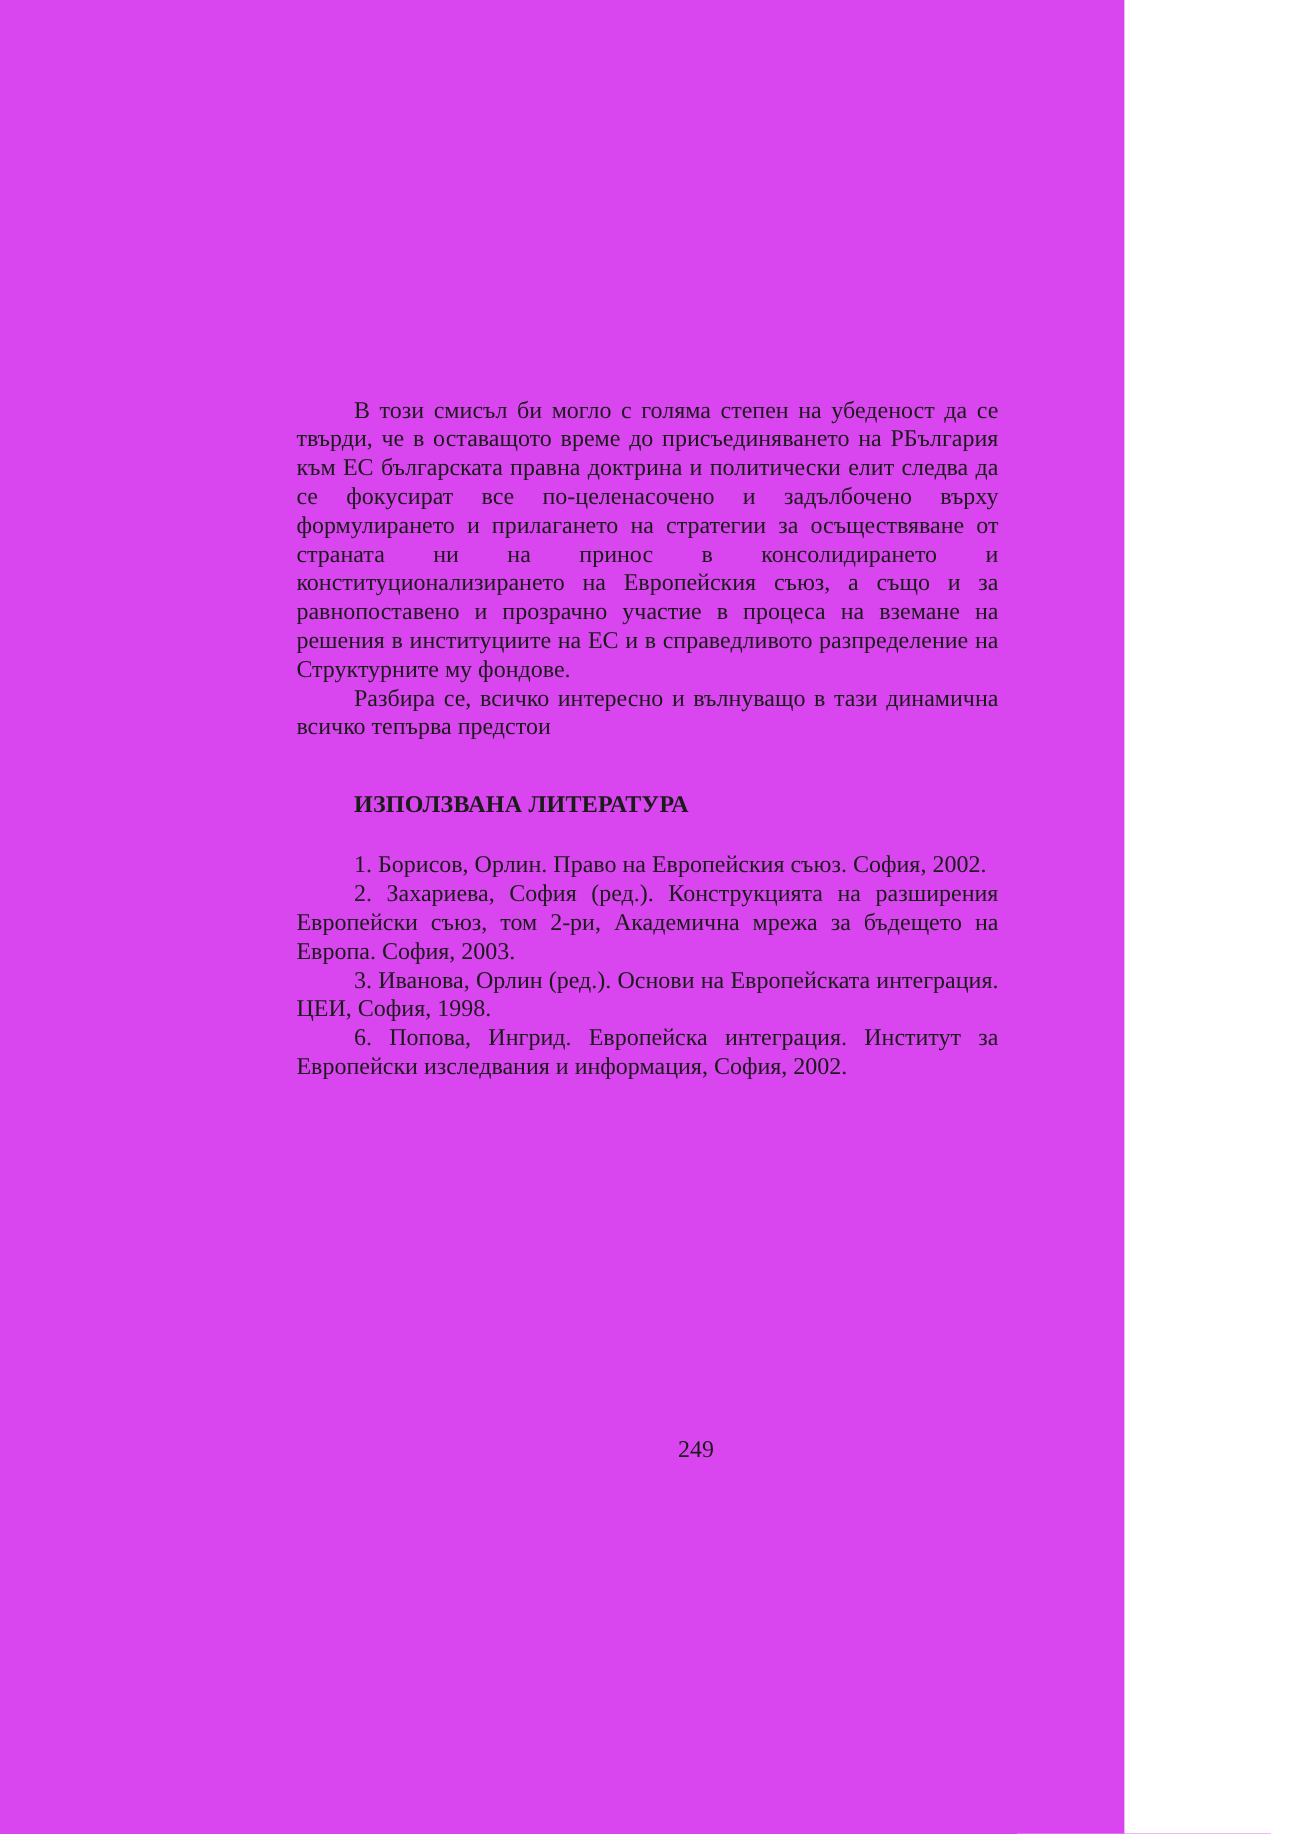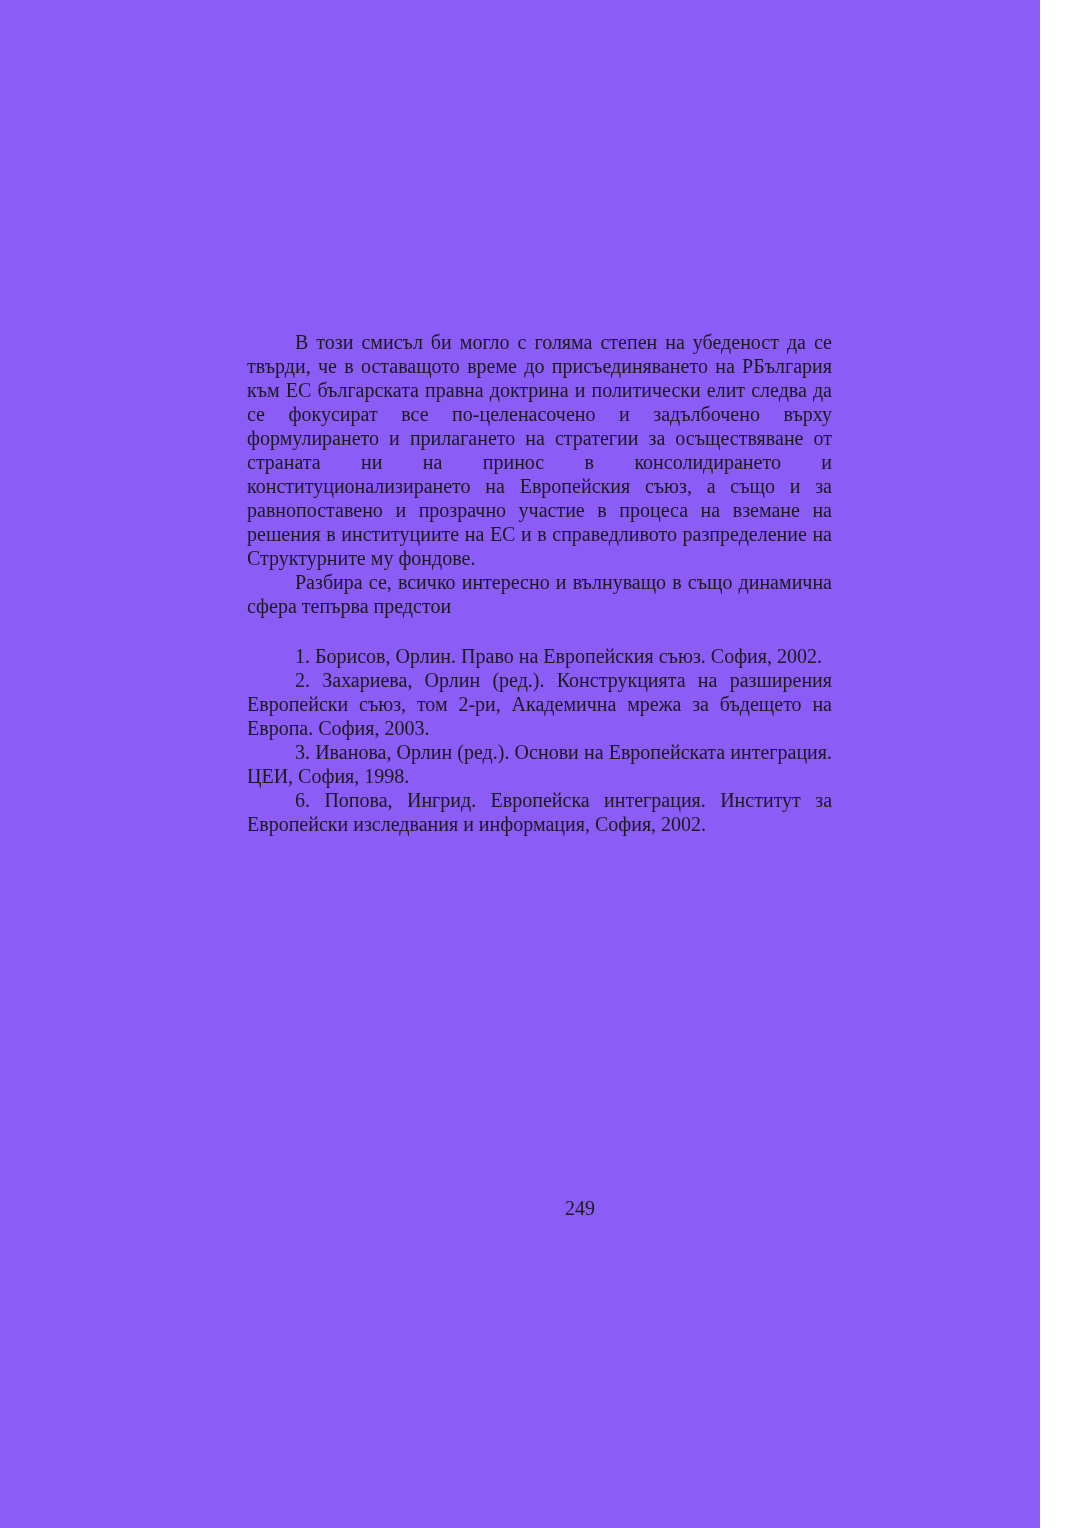--- a/index.html
+++ b/index.html
@@ -9,23 +9,23 @@
   body {
     width: 1080px;
     height: 1528px;
     background: #ffffff;
     position: relative;
     font-family: "Liberation Serif", "DejaVu Serif", serif;
     color: #1b1b1b;
   }
   .page {
     position: relative;
-    width: 1040px;
+    width: 937px;
     height: 1528px;
-    background: #8b5cf6;
+    background: #d946ef;
     overflow: hidden;
   }
   .content {
     position: absolute;
     left: 247px;
     top: 330px;
     width: 585px;
   }
   .para {
     margin: 0;
@@ -65,26 +65,27 @@
     margin-left: 40px;
   }
 </style>
 </head>
 <body>
 
 <div class="page">
   <main class="content">
 
     <p class="para">В този смисъл би могло с голяма степен на убеденост да се твърди, че в оставащото време до присъединяването на РБългария към ЕС българската правна доктрина и политически елит следва да се фокусират все по-целенасочено и задълбочено върху формулирането и прилагането на стратегии за осъществяване от страната ни на принос в консолидирането и конституционализирането на Европейския съюз, а също и за равнопоставено и прозрачно участие в процеса на вземане на решения в институциите на ЕС и в справедливото разпределение на Структурните му фондове.</p>
-    <p class="para">Разбира се, всичко интересно и вълнуващо в също динамична сфера тепърва предстои</p>
+    <p class="para">Разбира се, всичко интересно и вълнуващо в тази динамична всичко тепърва предстои</p>
 
+    <h2 class="bib-heading">ИЗПОЛЗВАНА ЛИТЕРАТУРА</h2>
 
     <div class="ref-list">
       <p class="ref"><span>1.</span> <span class="ref-author">Борисов, Орлин.</span> <span>Право на Европейския съюз. София, 2002.</span></p>
-      <p class="ref"><span>2.</span> <span class="ref-author">Захариева, Орлин (ред.).</span> <span>Конструкцията на разширения Европейски съюз, том 2-ри, Академична мрежа за бъдещето на Европа. София, 2003.</span></p>
+      <p class="ref"><span>2.</span> <span class="ref-author">Захариева, София (ред.).</span> <span>Конструкцията на разширения Европейски съюз, том 2-ри, Академична мрежа за бъдещето на Европа. София, 2003.</span></p>
       <p class="ref"><span>3.</span> <span class="ref-author">Иванова, Орлин (ред.).</span> <span>Основи на Европейската интеграция. ЦЕИ, София, 1998.</span></p>
       <p class="ref"><span>6.</span> <span class="ref-author">Попова, Ингрид.</span> <span>Европейска интеграция. Институт за Европейски изследвания и информация, София, 2002.</span></p>
     </div>
 
   </main>
 
   <footer class="page-number">249</footer>
 </div>
 
 </body></html>

